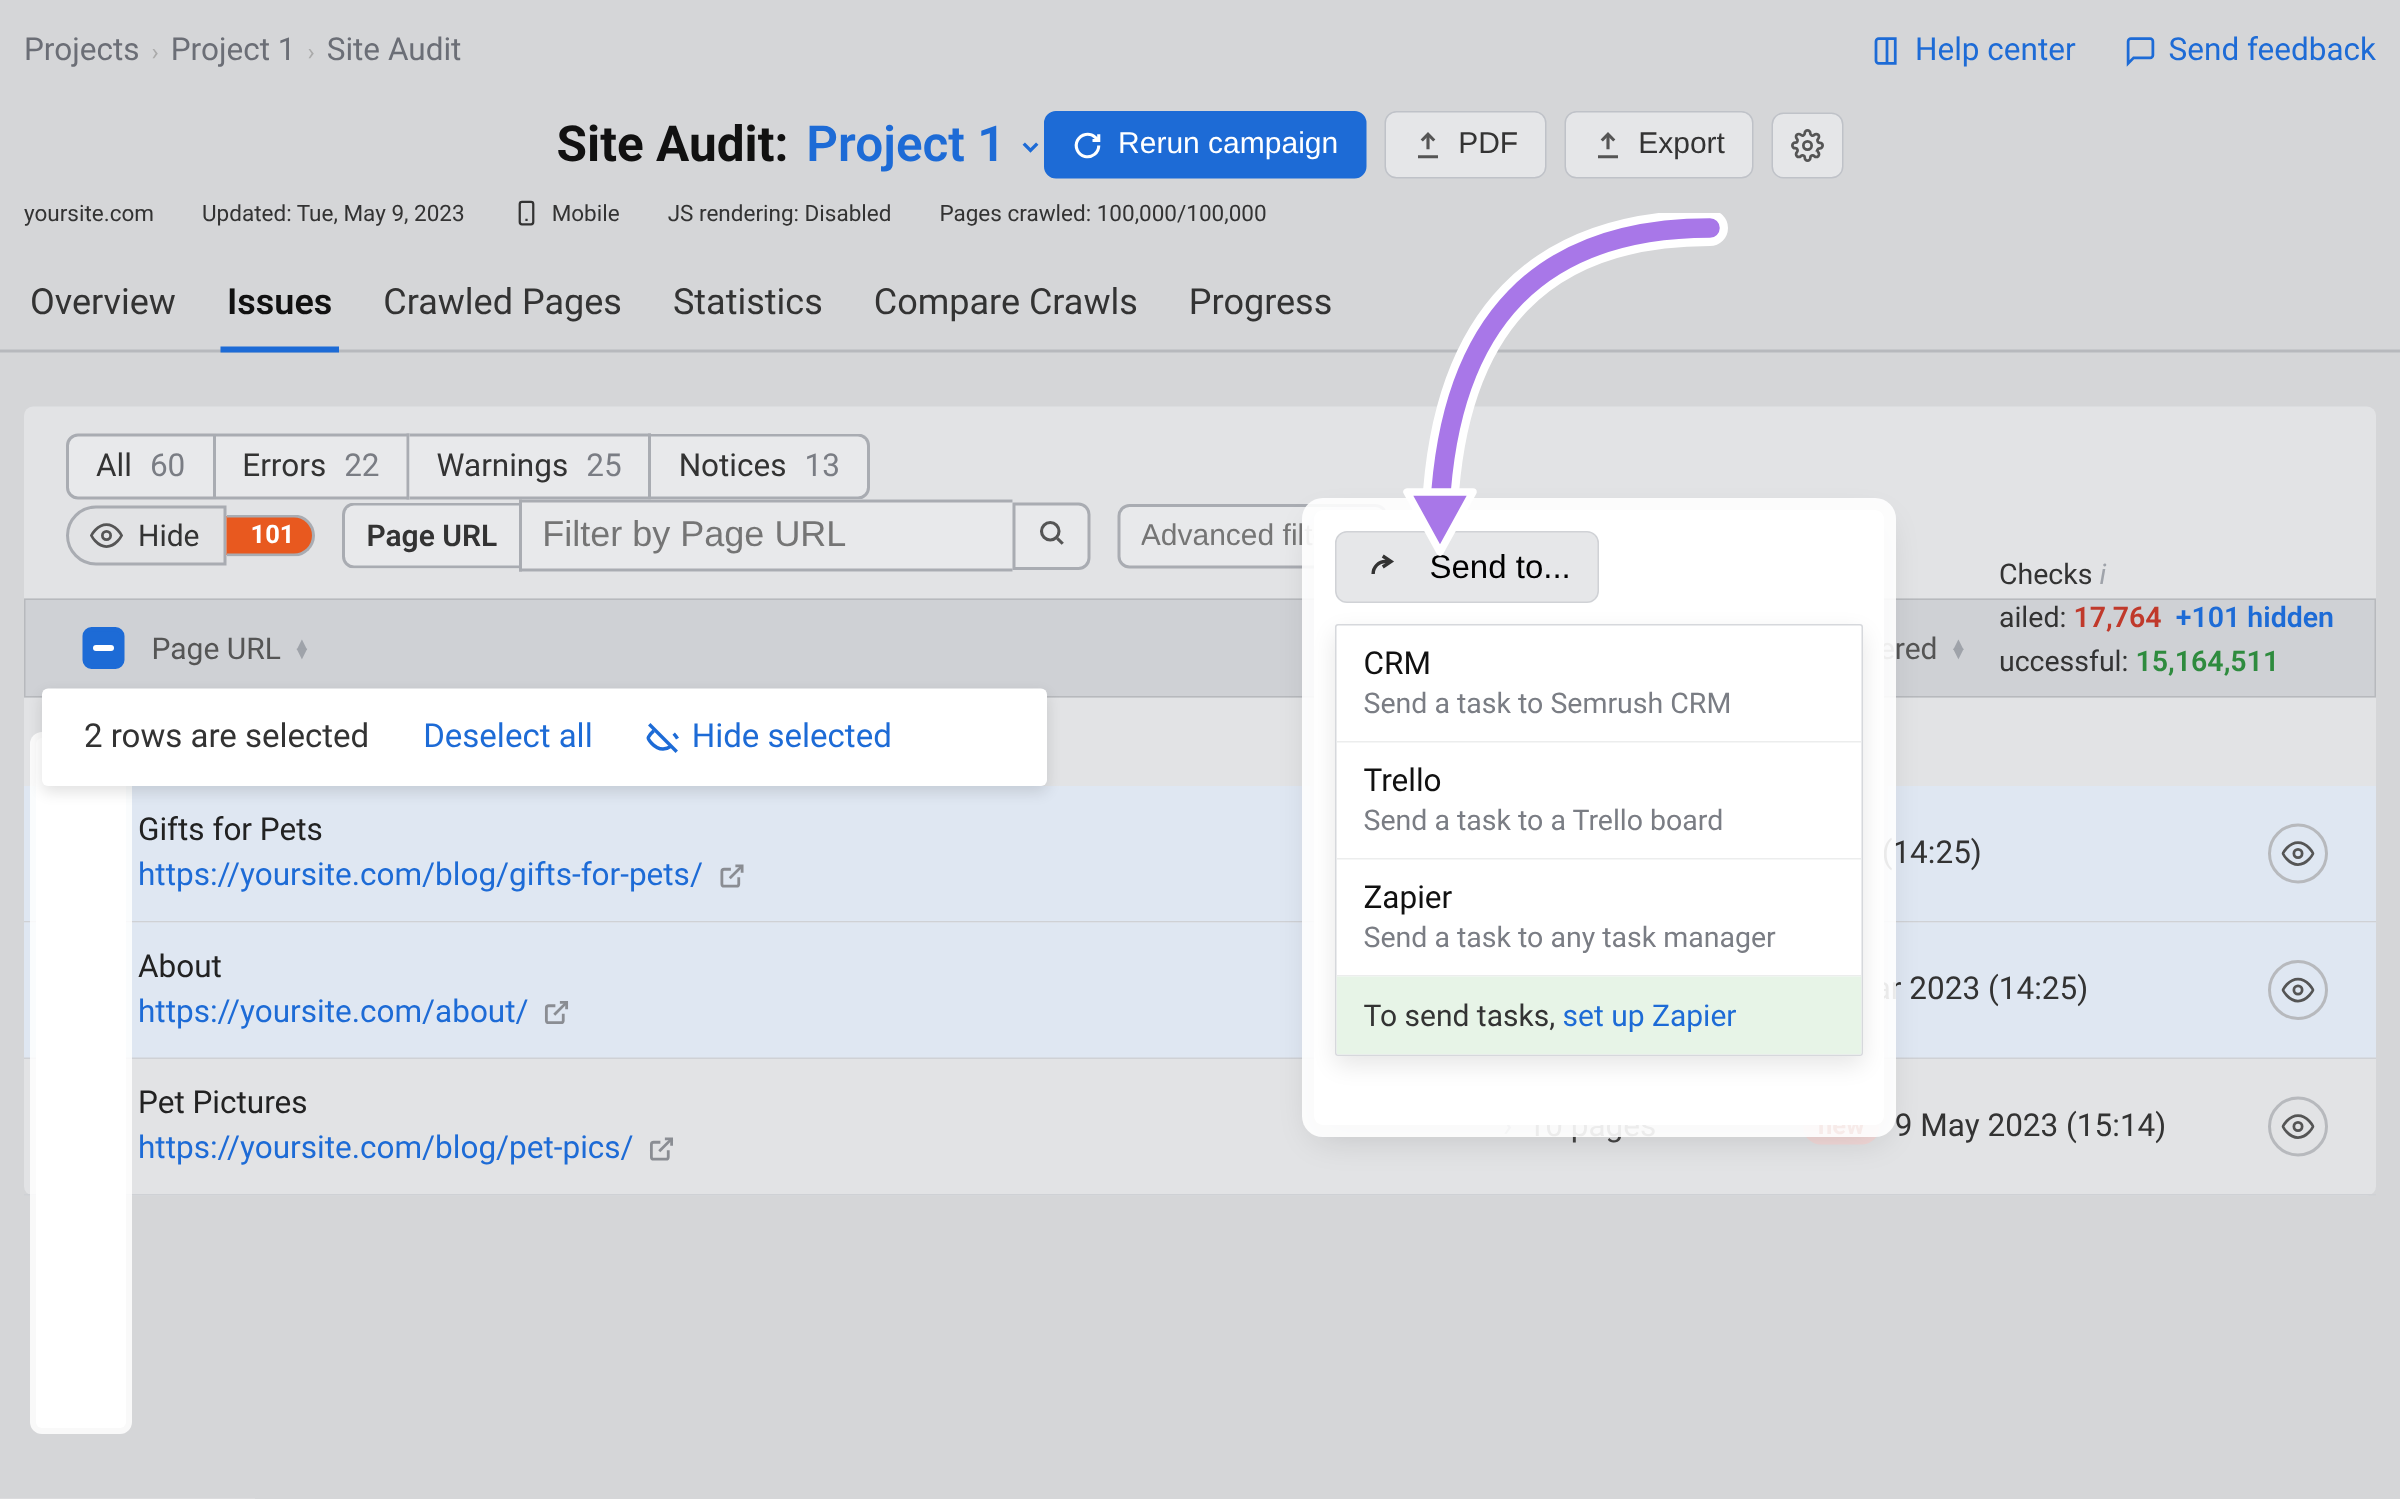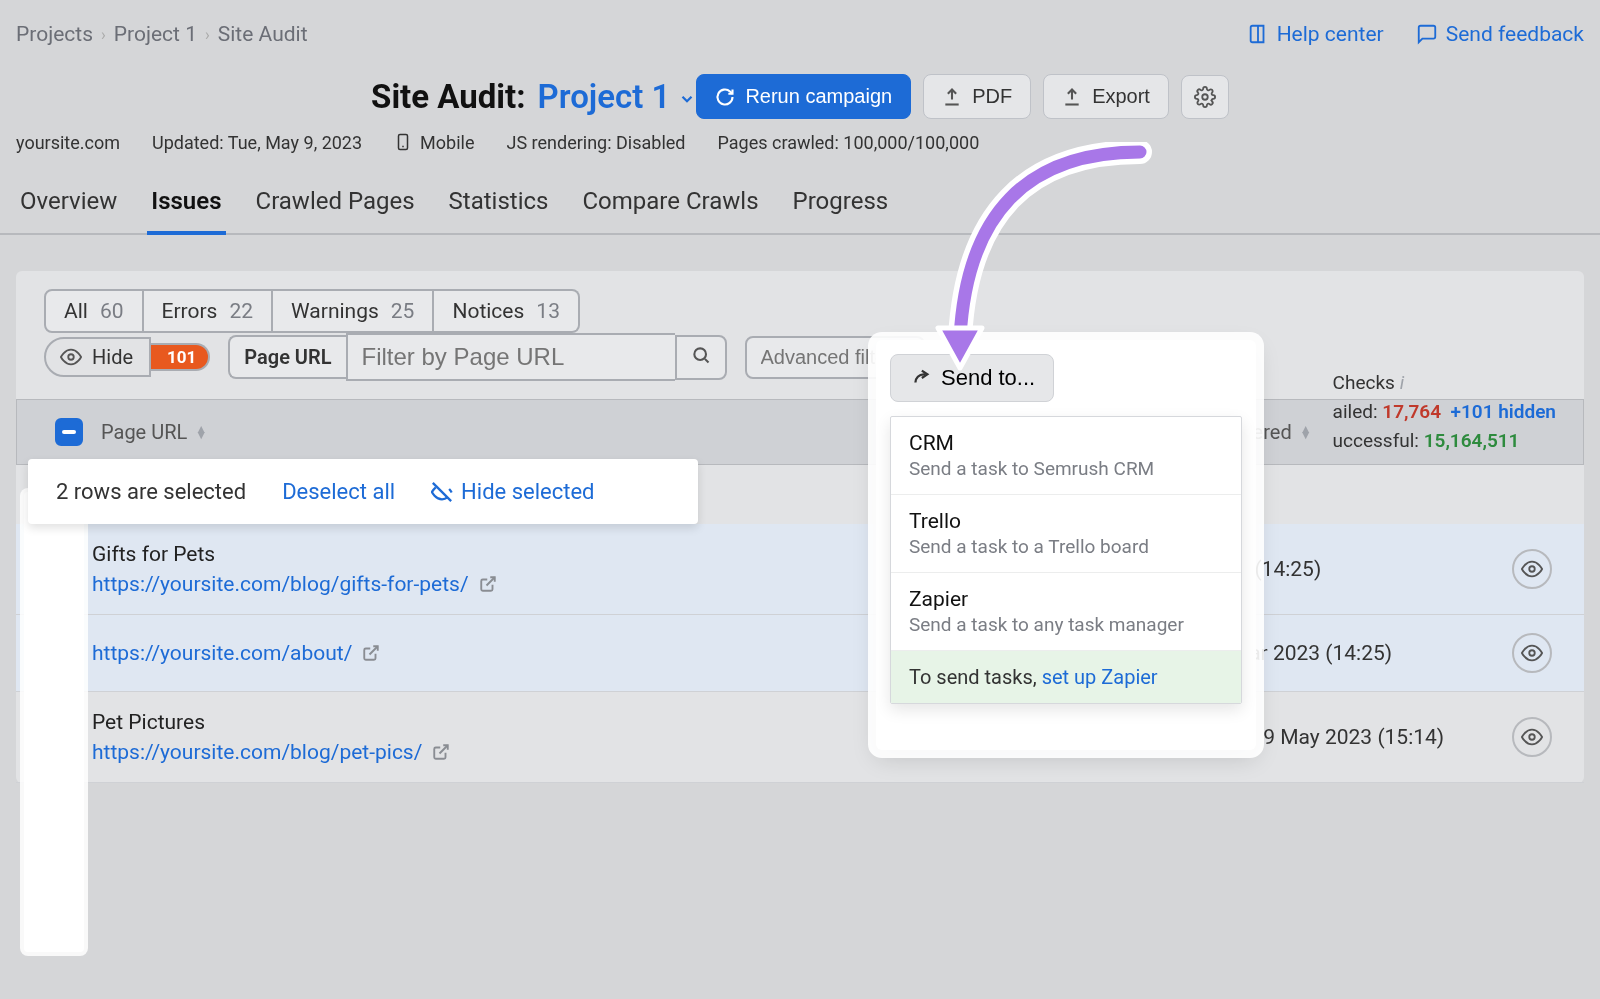--- a/index.html
+++ b/index.html
@@ -35,21 +35,21 @@
 .titlebar .proj { color: #1d6bd6; display: flex; align-items: center; gap: 8px; font-weight: 600; }
 .titlebar .actions { display: flex; gap: 12px; align-items: center; }
 .btn { display: inline-flex; align-items: center; gap: 10px; border-radius: 8px; padding: 10px 18px; font-size: 20px; cursor: pointer; border: 1px solid #bfc2c8; background: #e5e6e8; color: #333; }
 .btn.primary { background: #1d6bd6; color: #fff; border-color: #1d6bd6; }
 .btn.iconbtn { padding: 10px 12px; }
 
 .metarow {
   display: flex;
   gap: 32px;
   padding: 4px 16px 24px 16px;
-  font-size: 18px;
+  font-size: 15px;
   color: #333;
 }
 .metarow .item { display: flex; align-items: center; gap: 8px; }
 
 .tabs {
   display: flex;
   gap: 26px;
   padding: 0 16px;
   border-bottom: 2px solid #b7b9bd;
   font-size: 24px;
@@ -160,21 +160,21 @@
   height: 410px;
   background: #fff;
   box-shadow: 0 0 0 8px rgba(255,255,255,0.9), 0 8px 24px rgba(0,0,0,0.15);
   border-radius: 6px;
   z-index: 10;
   padding: 14px 14px 0 14px;
 }
 .sendto-btn {
   display: inline-flex;
   align-items: center;
-  gap: 10px;
+  gap: 22px;
   background: #e6e7e9;
   border: 1px solid #d0d2d6;
   border-radius: 8px;
   padding: 10px 18px;
   font-size: 22px;
   cursor: pointer;
   margin-bottom: 14px;
 }
 .dropdown {
   border: 1px solid #d6d8dc;
@@ -458,20 +458,21 @@
               <circle cx="12" cy="12" r="3"></circle>
             </svg>
       </div>
     </div>
   </div>
       <div class="row selected">
     <div class="colchk">
       <div class="chkbox checked"></div>
     </div>
     <div class="colinfo">
+      <div class="title">About</div>
       <div class="url">
         <a href="#" style="color:#1d6bd6;text-decoration:none">https://yoursite.com/about/</a>
         <span class="icon">
           <svg width="18" height="18" viewBox="0 0 24 24" fill="none" stroke="#8a8d93" stroke-width="2.5">
                 <path d="M18 13v6a2 2 0 01-2 2H5a2 2 0 01-2-2V8a2 2 0 012-2h6"></path>
                 <polyline points="15 3 21 3 21 9"></polyline>
                 <line x1="10" y1="14" x2="21" y2="3"></line>
               </svg>
         </span>
       </div>

